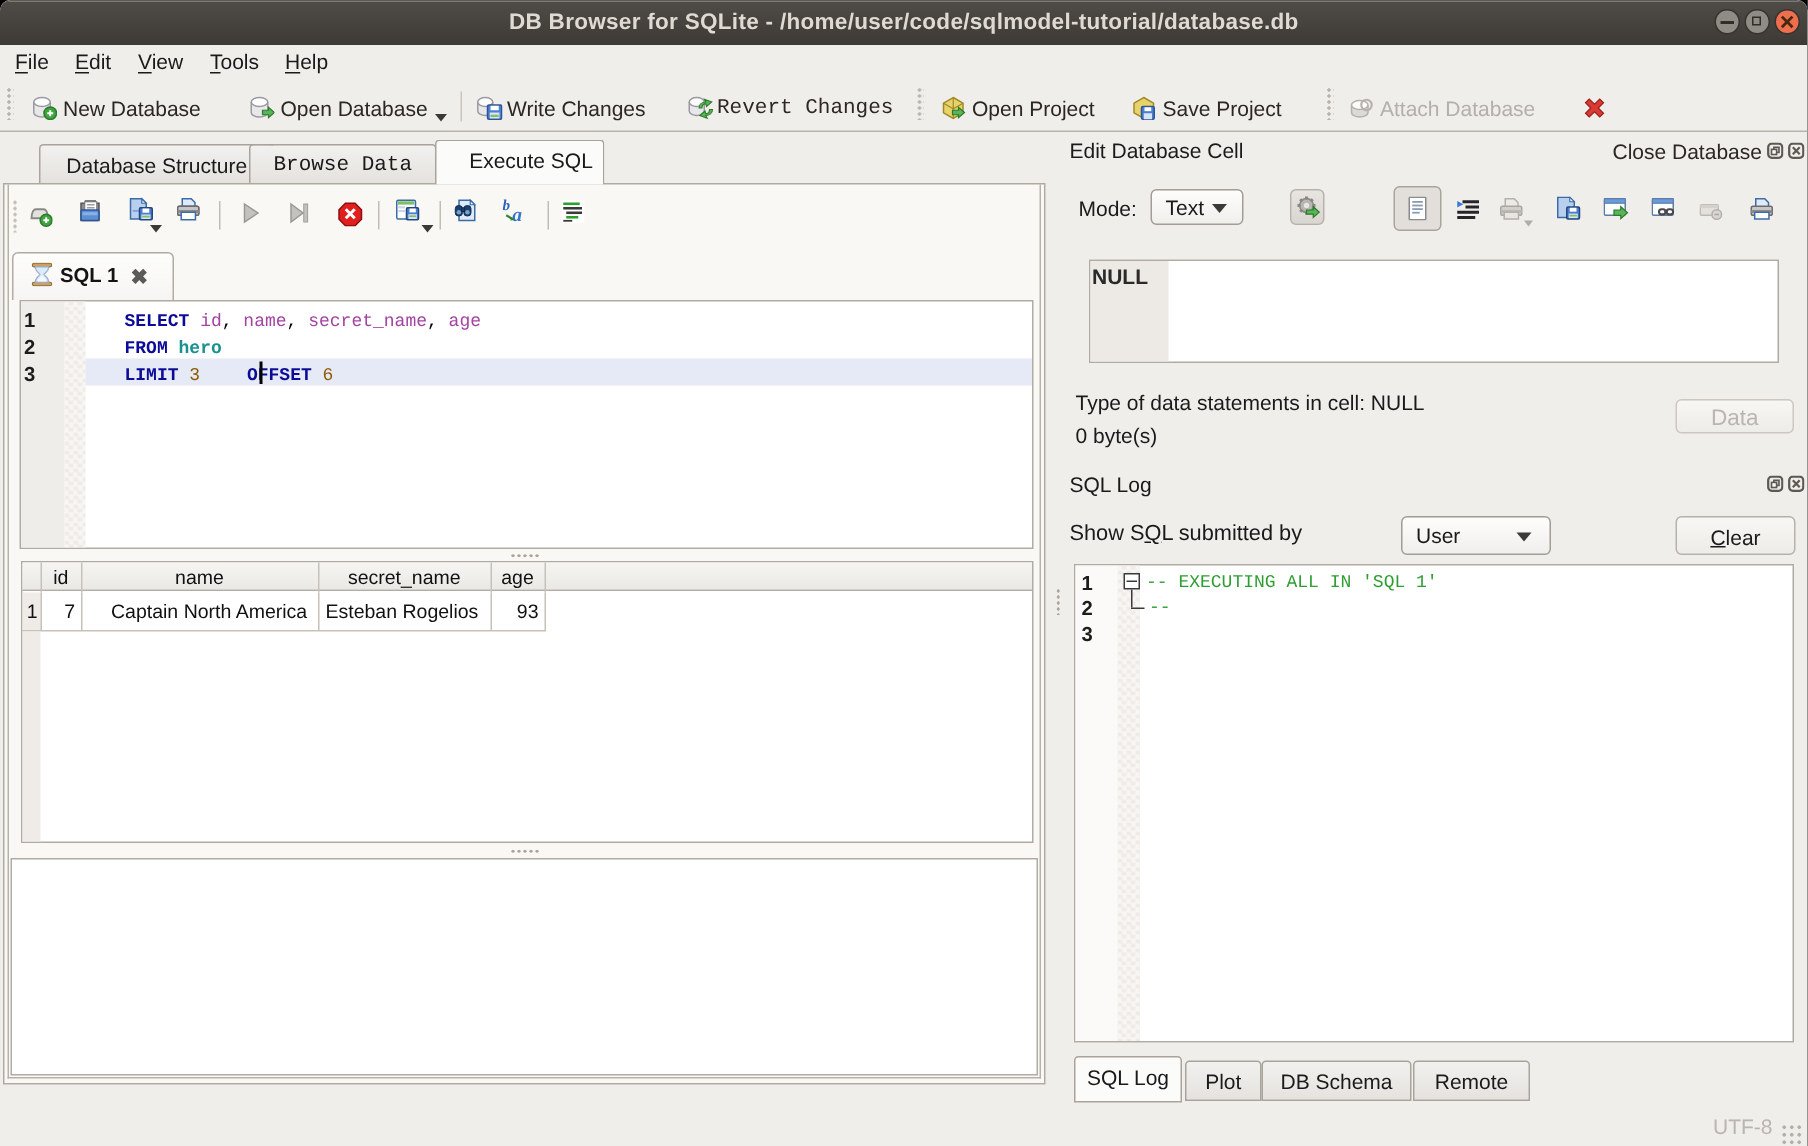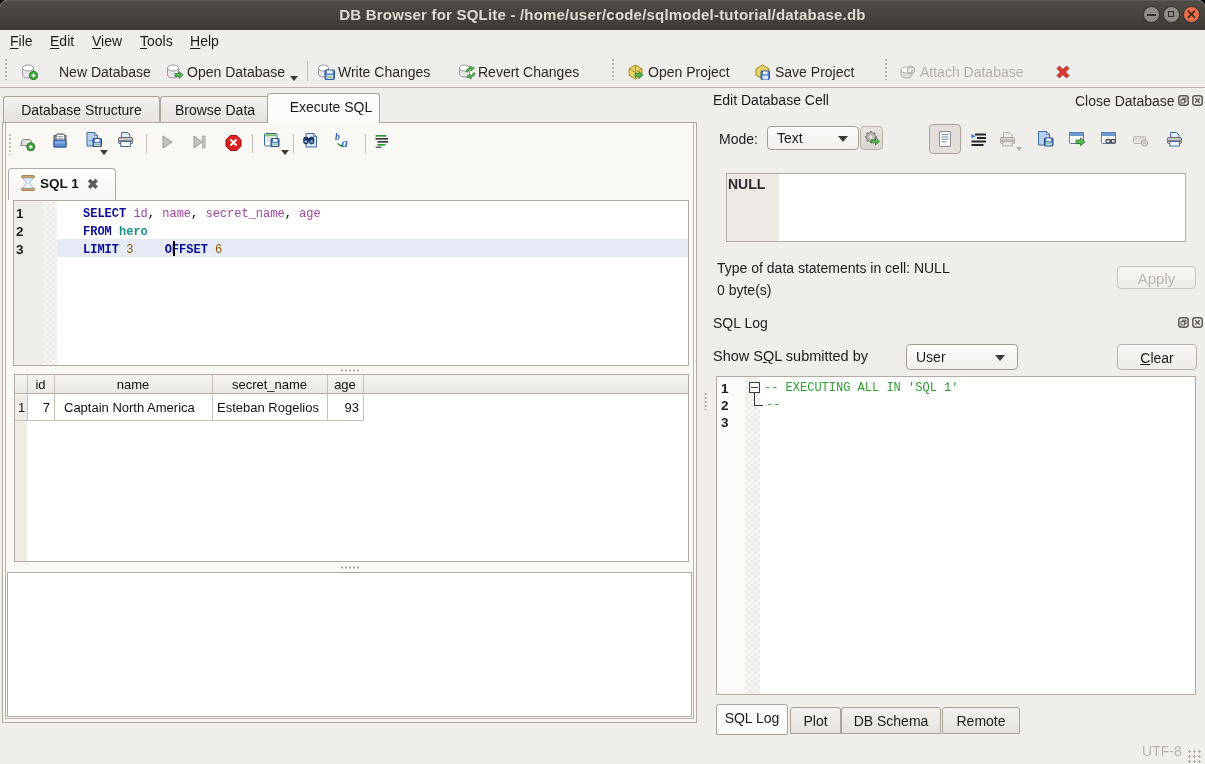--- a/index.html
+++ b/index.html
@@ -14,21 +14,21 @@
   .menu-item u { text-decoration-thickness:1px; text-underline-offset:2px; }
   
   .toolbar { top:52px; left:0; width:1205px; height:36px; border-bottom:1px solid #bab3ab; }
   .tool-label { top:64px; font-size:14px; color:#2b2724; }
   .tool-label.dis { color:#b3afaa; }
   .handle { top:58px; width:5px; height:22px;
     background-image:radial-gradient(circle, #b9b3ac 1px, transparent 1.2px);
     background-size:4px 4px; }
   .tsep { top:61px; width:1px; height:20px; background:#c9c3bb; }
   
-  .tab { top:96px; height:26px; background:linear-gradient(#f2f1ef,#e5e2de); border:1px solid #aaa39b; border-bottom:none; border-radius:3px 3px 0 0; font-size:14px; color:#1a1a1a; text-align:center; line-height:26px; }
+  .tab { top:96px; height:26px; background:linear-gradient(#f2f1ef,#e5e2de); border:1px solid #aaa39b; border-bottom:none; border-radius:3px 3px 0 0; font-size:14px; color:#1a1a1a; text-align:center; line-height:26px;margin-left:23px; }
   .tab.active { top:93px; height:30px; background:#fbfbfa; z-index:5;padding-left:15px; }
   
   .frame { left:2px; top:122px; width:695px; height:601px; border:1px solid #b0a9a1; background:#faf8f5; }
   .box { position:absolute; border:1px solid #b2aba3; background:#fff; }
   
   .gutter-num { position:absolute; font-size:13.5px; font-weight:700; color:#1c1c1c; font-family:"Liberation Sans",sans-serif; }
   .checker { background:repeating-conic-gradient(#efece8 0% 25%, #f8f6f4 0% 50%); background-size:6px 6px; }
   code, .mono { font-family:"Liberation Mono", monospace; }
   .sqlline { position:absolute; font-family:"Liberation Mono",monospace; font-size:12px; white-space:pre; letter-spacing:0.00px; }
   .kw { color:#0b0b97; font-weight:bold;margin-left:24px; }
@@ -76,21 +76,21 @@
   <div class="abs" style="left:21px; top:64px;" id="ic-newdb">
       <svg width="17" height="16" viewBox="0 0 17 16">
         <g>
           <path d="M1.5 4 v7 a5.5 3 0 0 0 11 0 v-7" fill="#e8e8ea" stroke="#9a9aa0" stroke-width="1"></path>
           <ellipse cx="7" cy="4" rx="5.5" ry="3" fill="#fdfdfd" stroke="#9a9aa0" stroke-width="1"></ellipse>
         </g>
         <circle cx="12.5" cy="11.5" r="4.2" fill="#3ea43e" stroke="#2c7a2c"></circle>
         <path d="M10.5 11.5h4M12.5 9.5v4" stroke="#fff" stroke-width="1.3"></path>
       </svg>
     </div>
-  <div class="abs tool-label" style="left:59px;">New Database</div>
+  <div class="abs tool-label" style="left:42px;">New Database</div>
   <div class="abs" style="left:166px; top:64px;" id="ic-opendb">
       <svg width="17" height="16" viewBox="0 0 17 16">
         <g>
           <path d="M1.5 4 v7 a5.5 3 0 0 0 11 0 v-7" fill="#e8e8ea" stroke="#9a9aa0" stroke-width="1"></path>
           <ellipse cx="7" cy="4" rx="5.5" ry="3" fill="#fdfdfd" stroke="#9a9aa0" stroke-width="1"></ellipse>
         </g>
         <path d="M9 9.5h4v-2l4 3.5-4 3.5v-2H9z" fill="#58b558" stroke="#2c7a2c" stroke-width="0.8"></path>
       </svg>
     </div>
   <div class="abs tool-label" style="left:187px;">Open Database</div>
@@ -112,21 +112,21 @@
   <div class="abs" style="left:458px; top:64px;" id="ic-revert">
       <svg width="18" height="16" viewBox="0 0 18 16">
         <g>
           <path d="M1.5 4 v6 a5 3 0 0 0 10 0 v-6" fill="#e8e8ea" stroke="#9a9aa0" stroke-width="1"></path>
           <ellipse cx="6.5" cy="4" rx="5" ry="3" fill="#fdfdfd" stroke="#9a9aa0" stroke-width="1"></ellipse>
         </g>
         <path d="M8 8c0-2.5 2-4 4.5-4l-1-1.8 5 1.8-3.5 3-0.5-1.8c-1.5 0-2.5 1-2.5 2.8z" fill="#58b558" stroke="#2c7a2c" stroke-width="0.7"></path>
         <path d="M17 9c0 2.5-2 4-4.5 4l1 1.8-5-1.8 3.5-3 0.5 1.8c1.5 0 2.5-1 2.5-2.8z" fill="#58b558" stroke="#2c7a2c" stroke-width="0.7"></path>
       </svg>
     </div>
-  <div class="abs tool-label" style="left:478px;">Revert Changes</div>
+  <div class="abs tool-label" style="left:478px;font-family:Liberation Mono, monospace;">Revert Changes</div>
   <div class="abs handle" style="left:611px;"></div>
   <div class="abs" style="left:627px; top:64px;" id="ic-openproj">
       <svg width="17" height="16" viewBox="0 0 17 16">
         <path d="M8.5 1l6.5 3.8v6.4L8.5 15 2 11.2V4.8z" fill="#e8d26a" stroke="#a08a28"></path>
         <path d="M8.5 1v14M2 4.8l6.5 3.7 6.5-3.7" fill="none" stroke="#a08a28" stroke-width="0.8"></path>
         <path d="M8 9.5h4v-2l4 3.5-4 3.5v-2H8z" fill="#58b558" stroke="#2c7a2c" stroke-width="0.8"></path>
       </svg>
     </div>
   <div class="abs tool-label" style="left:648px;">Open Project</div>
   <div class="abs" style="left:754px; top:64px;" id="ic-saveproj">
@@ -150,21 +150,21 @@
     </div>
   <div class="abs tool-label dis" style="left:920px;">Attach Database</div>
   <div class="abs" style="left:1055px; top:64px;" id="ic-closedb">
       <svg width="16" height="15" viewBox="0 0 16 15">
         <path d="M2 4.5 L4.5 2 L8 5.5 L11.5 2 L14 4.5 L10.5 8 L14 11.5 L11.5 14 L8 10.5 L4.5 14 L2 11.5 L5.5 8 z" fill="#d93a34" stroke="#9c1f1a" stroke-width="0.8"></path>
       </svg>
     </div>
   <div class="abs tool-label" style="left:1075px;margin-top:29px;">Close Database</div>
 
   <div class="abs tab" style="left:3px; width:157px;">Database Structure</div>
-  <div class="abs tab" style="left:160px; width:110px;">Browse Data</div>
+  <div class="abs tab" style="left:143px; width:125px;font-family:Liberation Mono, monospace;">Browse Data</div>
   <div class="abs tab active" style="left:267px; width:113px;">Execute SQL</div>
 
   <div class="abs frame"></div>
   <div class="abs" style="left:5px; top:123px; width:689px; height:596px; border:1px solid #b8b1a9; border-top:none;"></div>
 
   <div class="abs" style="left:8px; top:133px; width:4px; height:22px; background-image:radial-gradient(circle, #c3bdb5 1px, transparent 1.2px); background-size:4px 4px;"></div>
   <div class="abs" id="sqltb">
       <div style="position:absolute;left:18px;top:135px;">
         <svg width="17" height="17" viewBox="0 0 17 17">
           <path d="M3 10.5 q0.3 -6 3 -6 h5 q2.7 0 3 6 z" fill="#e3e1de" stroke="#8a8883" stroke-width="1.2"></path>
@@ -309,21 +309,21 @@
   <div class="abs th" style="left:327px; top:375px; width:36px;">age</div>
   <div class="abs vline" style="left:27px; top:375px; height:20px;"></div>
   <div class="abs vline" style="left:54px; top:375px; height:20px;"></div>
   <div class="abs vline" style="left:212px; top:375px; height:20px;"></div>
   <div class="abs vline" style="left:327px; top:375px; height:20px;"></div>
   <div class="abs vline" style="left:363px; top:375px; height:20px;"></div>
 
   <div class="abs" style="left:15px; top:395px; width:13px; height:25px; background:#efece8;"></div>
   <div class="abs td" style="left:15px; top:395px; width:13px; text-align:center;">1</div>
   <div class="abs td" style="left:27px; top:395px; width:23px; text-align:right;">7</div>
-  <div class="abs td" style="left:64px; top:395px;">Captain North America</div>
+  <div class="abs td" style="left:74px; top:395px;">Captain North America</div>
   <div class="abs td" style="left:217px; top:395px;">Esteban Rogelios</div>
   <div class="abs td" style="left:327px; top:395px; width:32px; text-align:right;">93</div>
   <div class="abs vline" style="left:27px; top:395px; height:25px;"></div>
   <div class="abs vline" style="left:54px; top:395px; height:25px;"></div>
   <div class="abs vline" style="left:212px; top:395px; height:25px;"></div>
   <div class="abs vline" style="left:327px; top:395px; height:25px;"></div>
   <div class="abs vline" style="left:363px; top:395px; height:25px;"></div>
   <div class="abs hline" style="left:15px; top:420px; width:349px;"></div>
   <div class="abs" style="left:15px; top:421px; width:12px; height:140px; background:#efece8;"></div>
 
@@ -341,21 +341,21 @@
         </svg>
       </div>
       <div style="position:absolute;left:1192px;top:95px;">
         <svg width="11" height="11" viewBox="0 0 11 11">
           <rect x="0.8" y="0.8" width="9.4" height="9.4" rx="2.4" fill="none" stroke="#5d5a54" stroke-width="1.5"></rect>
           <path d="M3.2 3.2l4.6 4.6M7.8 3.2l-4.6 4.6" stroke="#5d5a54" stroke-width="1.5"></path>
         </svg>
       </div>
     </div>
   <div class="abs rlabel" style="left:719px; top:131px;">Mode:</div>
-  <div class="combo" style="left:767px; top:126px; width:92px; height:24px;">
+  <div class="combo" style="left:767px; top:126px; width:62px; height:24px;">
     <div class="ctext">Text</div>
     <div class="carrow" style="right:10px; top:9px;"></div>
   </div>
   <div class="btn" style="left:860px; top:126px; width:23px; height:24px; background:linear-gradient(#e8e5e1,#d9d5d0);"></div>
   <div class="abs" style="left:863px; top:129px;" id="ic-gear">
       <svg width="17" height="18" viewBox="0 0 17 18">
         <circle cx="8" cy="8" r="4.6" fill="#b8b6b2" stroke="#8a8883"></circle>
         <circle cx="8" cy="8" r="1.8" fill="#e8e6e2"></circle>
         <g stroke="#8a8883" stroke-width="2">
           <path d="M8 2v2M8 12v2M2 8h2M12 8h2M3.8 3.8l1.4 1.4M10.8 10.8l1.4 1.4M12.2 3.8l-1.4 1.4M5.2 10.8l-1.4 1.4"></path>
@@ -441,40 +441,40 @@
           <rect x="3.8" y="10.5" width="9.5" height="4.5" fill="#fdfdfd" stroke="#3c6ca8"></rect>
         </svg>
       </div>
     </div>
 
   <div class="abs box" style="left:726px; top:173px; width:460px; height:69px;"></div>
   <div class="abs" style="left:727px; top:174px; width:52px; height:67px; background:#edeae6;"></div>
   <div class="abs" style="left:728px; top:176px; font-size:14px; font-weight:bold; color:#2a2a2a;">NULL</div>
   <div class="abs rlabel" style="left:717px; top:260px;">Type of data statements in cell: NULL</div>
   <div class="abs rlabel" style="left:717px; top:282px;">0 byte(s)</div>
-  <div class="btn" style="left:1117px; top:266px; width:79px; height:23px; border-color:#ccc7c1;"><span style="font-size:15px; color:#b9b5b0; line-height:23px;">Apply</span></div>
+  <div class="btn" style="left:1117px; top:266px; width:79px; height:23px; border-color:#ccc7c1;"><span style="font-size:15px; color:#b9b5b0; line-height:23px;">Data</span></div>
 
   <div class="abs rtitle" style="left:713px; top:315px;">SQL Log</div>
   <div class="abs" id="dock2-icons">
       <div style="position:absolute;left:1178px;top:317px;">
         <svg width="11" height="11" viewBox="0 0 11 11">
           <rect x="0.8" y="0.8" width="9.4" height="9.4" rx="2.4" fill="none" stroke="#5d5a54" stroke-width="1.5"></rect>
           <rect x="4.6" y="3.2" width="3.4" height="3.4" fill="none" stroke="#5d5a54" stroke-width="1.1"></rect>
           <rect x="3" y="4.6" width="3.4" height="3.4" fill="#fbfbfa" stroke="#5d5a54" stroke-width="1.1"></rect>
         </svg>
       </div>
       <div style="position:absolute;left:1192px;top:317px;">
         <svg width="11" height="11" viewBox="0 0 11 11">
           <rect x="0.8" y="0.8" width="9.4" height="9.4" rx="2.4" fill="none" stroke="#5d5a54" stroke-width="1.5"></rect>
           <path d="M3.2 3.2l4.6 4.6M7.8 3.2l-4.6 4.6" stroke="#5d5a54" stroke-width="1.5"></path>
         </svg>
       </div>
     </div>
   <div class="abs rlabel" style="left:713px; top:348px; font-size:14.5px;">Show S<u>Q</u>L submitted by</div>
-  <div class="combo" style="left:906px; top:344px; width:112px; height:26px;">
+  <div class="combo" style="left:934px; top:344px; width:100px; height:26px;">
     <div class="ctext" style="top:4px;">User</div>
     <div class="carrow" style="right:12px; top:10px;"></div>
   </div>
   <div class="btn" style="left:1117px; top:344px; width:80px; height:26px;"><span style="font-size:14px; color:#1a1a1a; line-height:26px;"><u>C</u>lear</span></div>
 
   <div class="abs box" style="left:716px; top:376px; width:480px; height:319px;"></div>
   <div class="abs" style="left:717px; top:377px; width:28px; height:317px; background:#fbfaf8;"></div>
   <div class="abs checker" style="left:745px; top:377px; width:15px; height:317px;"></div>
   <div class="abs gutter-num" style="left:721px; top:381px;">1</div>
   <div class="abs gutter-num" style="left:721px; top:398px;">2</div>

